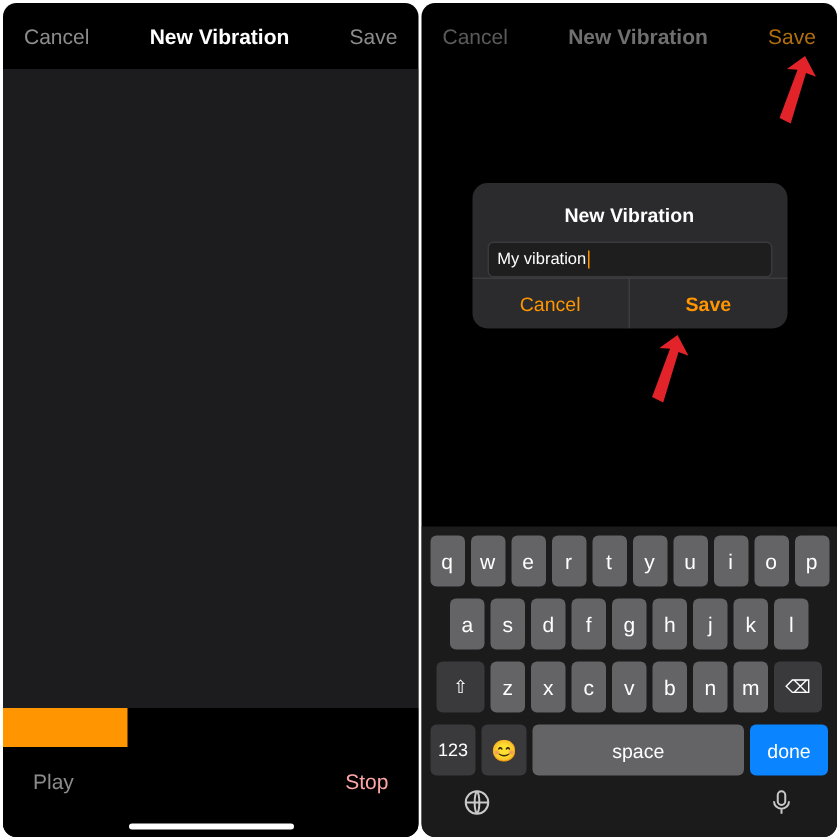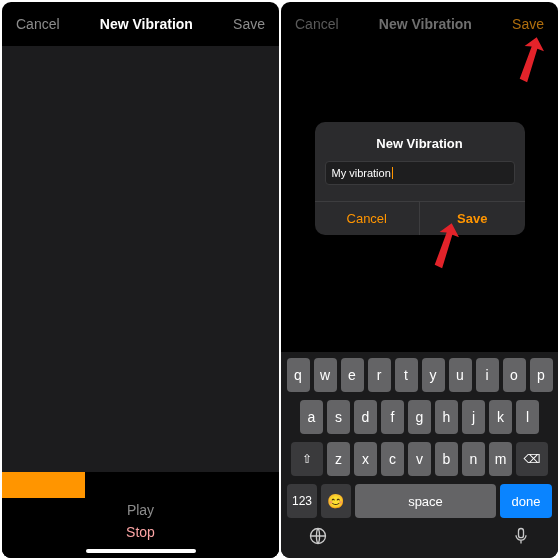--- a/index.html
+++ b/index.html
@@ -10,33 +10,33 @@
   
   .nav { display: flex; justify-content: space-between; align-items: center; height: 44px; padding: 0 14px; font-size: 14px; }
   .nav .title { color: #fff; font-weight: 600; font-size: 14px; }
   .nav .btn { color: #8c8c8c; font-size: 14px; }
   .nav .btn.save2 { color: #ff9500; }
 
   
   .body1 { position: absolute; top: 44px; bottom: 0; left: 0; right: 0; background: #1c1c1e; }
   .progress-zone { position: absolute; bottom: 60px; left: 0; right: 0; height: 26px; background: #000; }
   .progress-fill { position: absolute; left: 0; top: 0; bottom: 0; background: #ff9500; width: 30%; }
-  .bottombar { position: absolute; bottom: 0; left: 0; right: 0; height: 60px; display: flex; justify-content: space-between; align-items: center; padding: 4px 20px 18px 20px; font-size: 14px; background: #000; flex-direction: column; }
+  .bottombar { position: absolute; bottom: 0; left: 0; right: 0; height: 60px; display: flex; justify-content: space-between; align-items: center; padding: 4px 20px 18px 20px; font-size: 14px; background: #000; }
   .play { color: #8c8c8c; } .stop { color: #fca5a5; }
   .homebar { position: absolute; bottom: 5px; left: 50%; transform: translateX(-50%); width: 110px; height: 4px; background: #fff; border-radius: 3px; }
 
   
   .phone2 .nav .title { color: #6f6f6f; }
   .phone2 .nav .btn { color: #5a5a5a; }
   .phone2 .nav .btn.save2 { color: #b06e0e; }
 
   
   .alert { position: absolute; top: 120px; left: 50%; transform: translateX(-50%); width: 210px; background: #2b2b2d; border-radius: 10px; overflow: hidden; }
   .alert-title { color: #fff; text-align: center; font-size: 13px; font-weight: 600; padding: 14px 10px 10px; }
-  .alert-field { margin: 0 10px 16px; background: #1e1e1f; border: 1px solid #3a3a3c; border-radius: 4px; height: 24px; display: flex; align-items: center; padding: 0 6px; }
+  .alert-field { margin: 0 10px 0; background: #1e1e1f; border: 1px solid #3a3a3c; border-radius: 4px; height: 24px; display: flex; align-items: center; padding: 0 6px; }
   .alert-field span { color: #fff; font-size: 11px; }
   .caret { display:inline-block; width:1px; height:12px; background:#ff9500; margin-left:1px; }
   .alert-actions { display: flex; border-top: 1px solid #3d3d3f; }
   .alert-actions div { flex: 1; text-align: center; padding: 9px 0; color: #ff9500; font-size: 13px; }
   .alert-actions div:first-child { border-right: 1px solid #3d3d3f; }
   .alert-actions div:last-child { font-weight: 600; }
 
   
   .kb { position: absolute; bottom: 0; left: 0; right: 0; background: #1b1b1c; padding: 6px 3px 8px; }
   .krow { display: flex; justify-content: center; gap: 4px; margin-bottom: 8px; }

